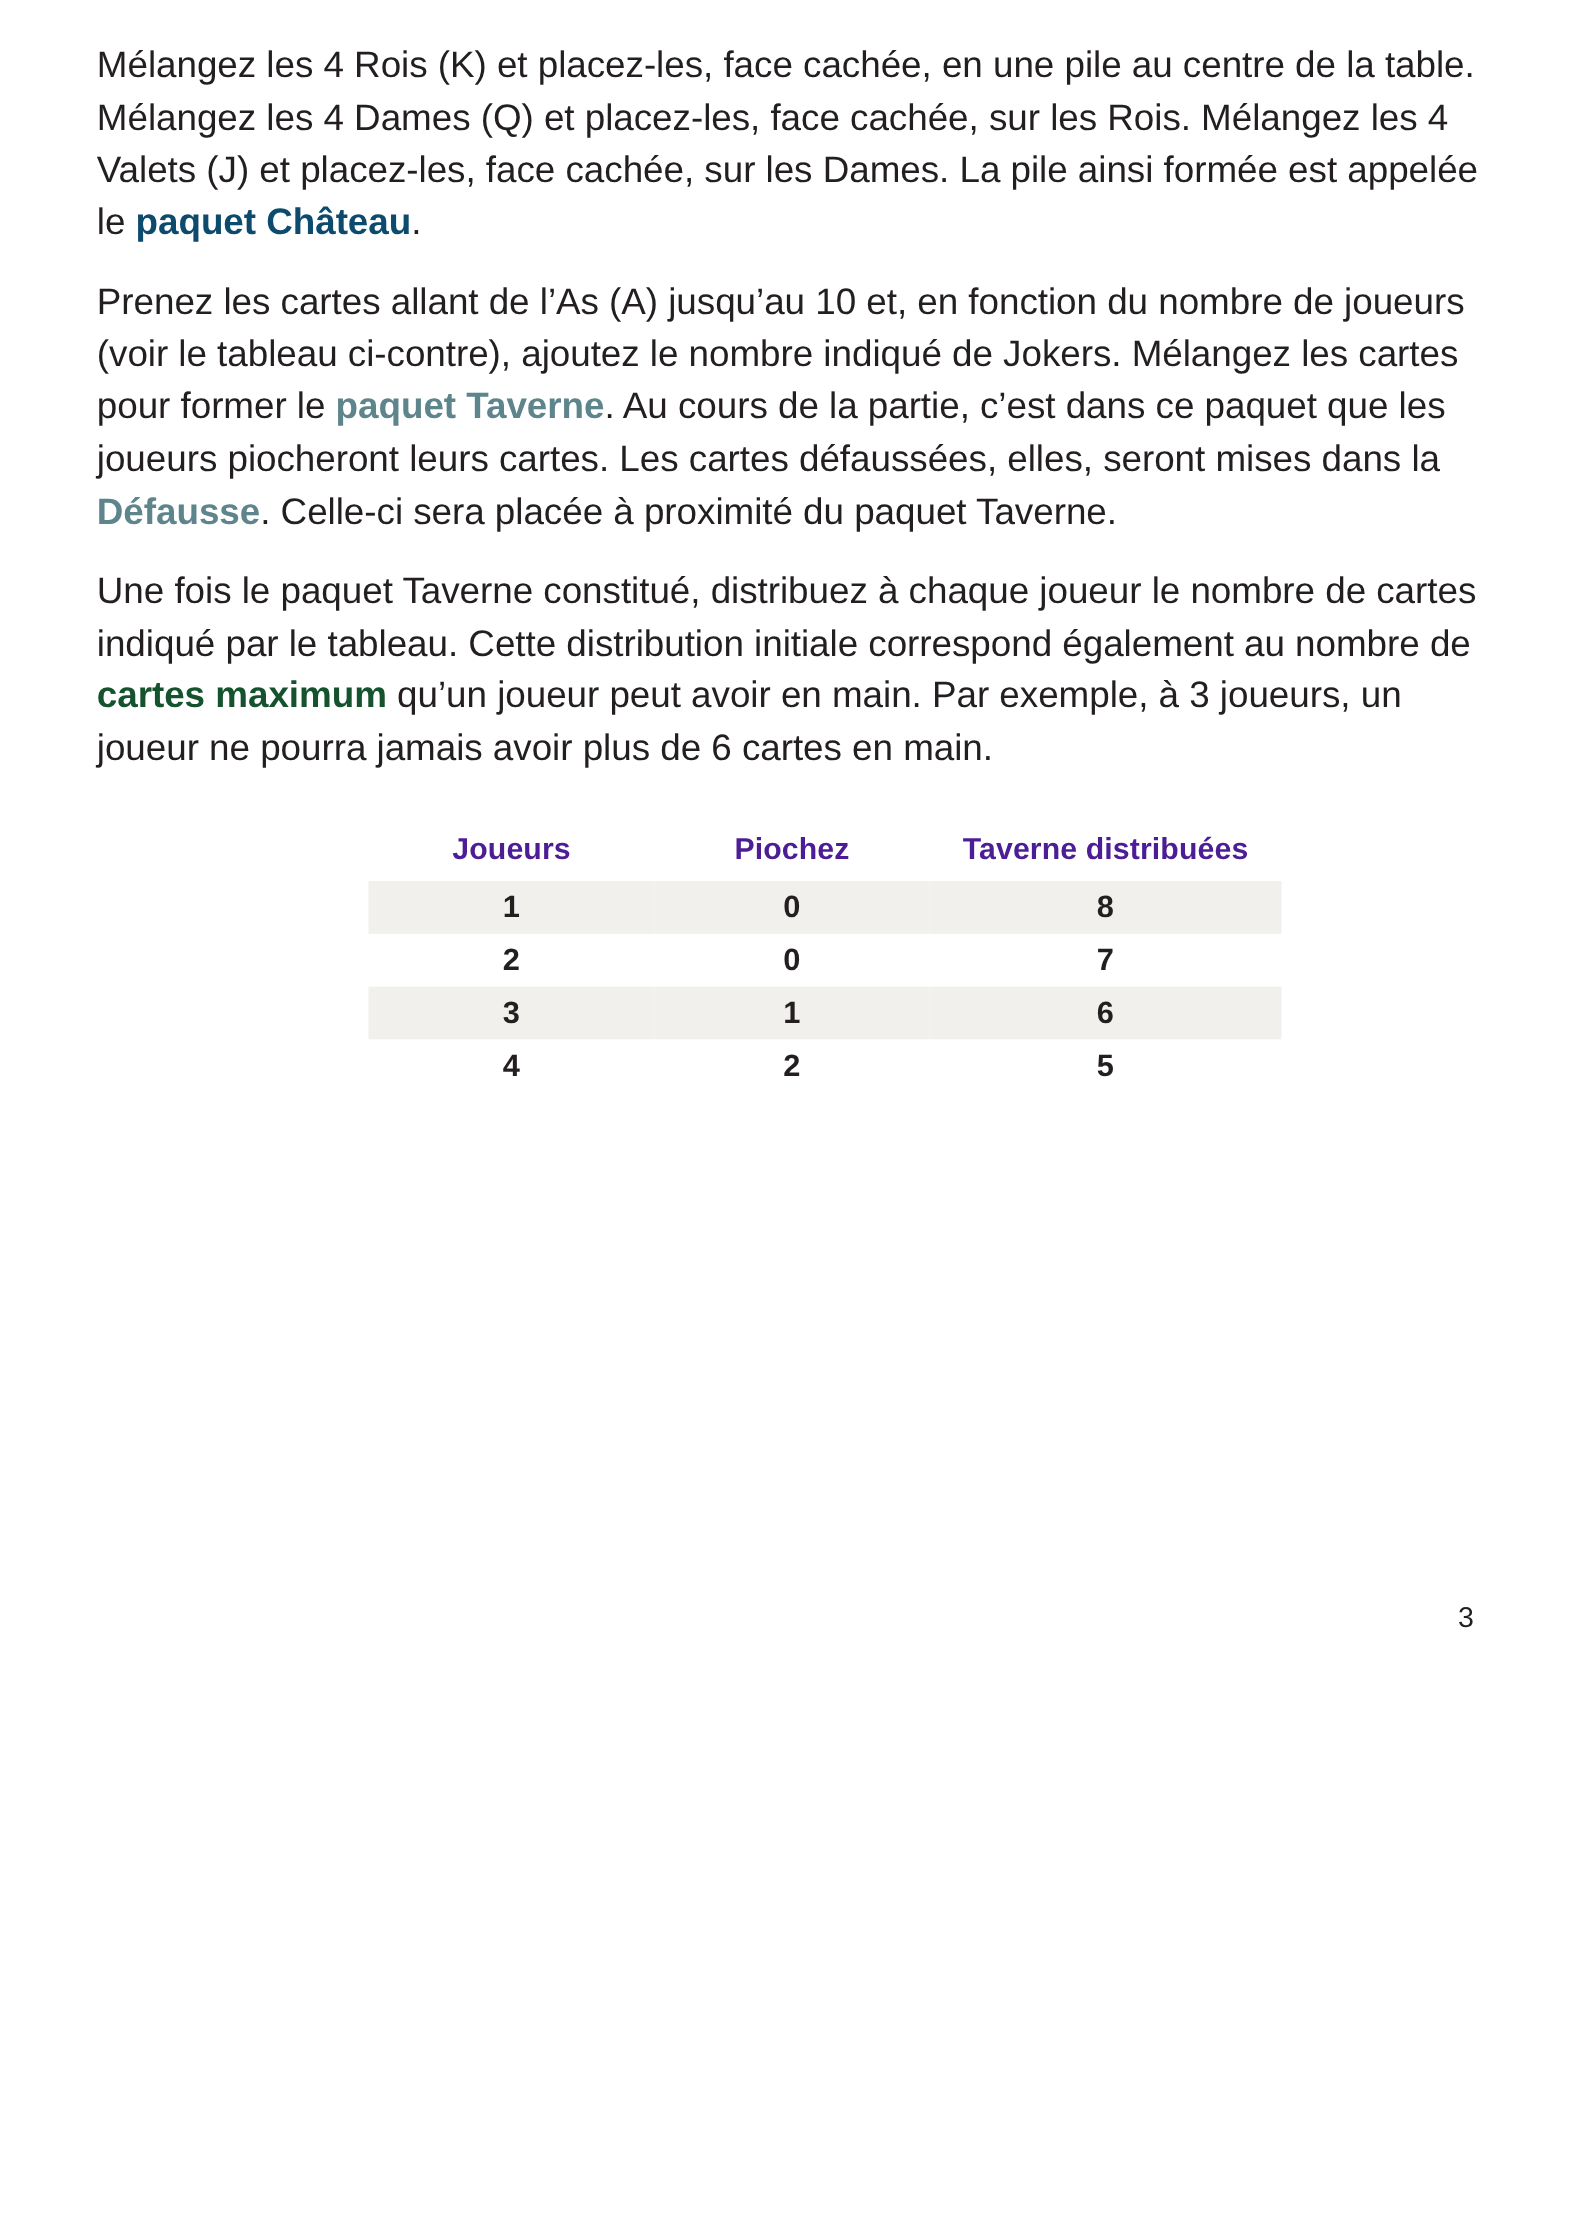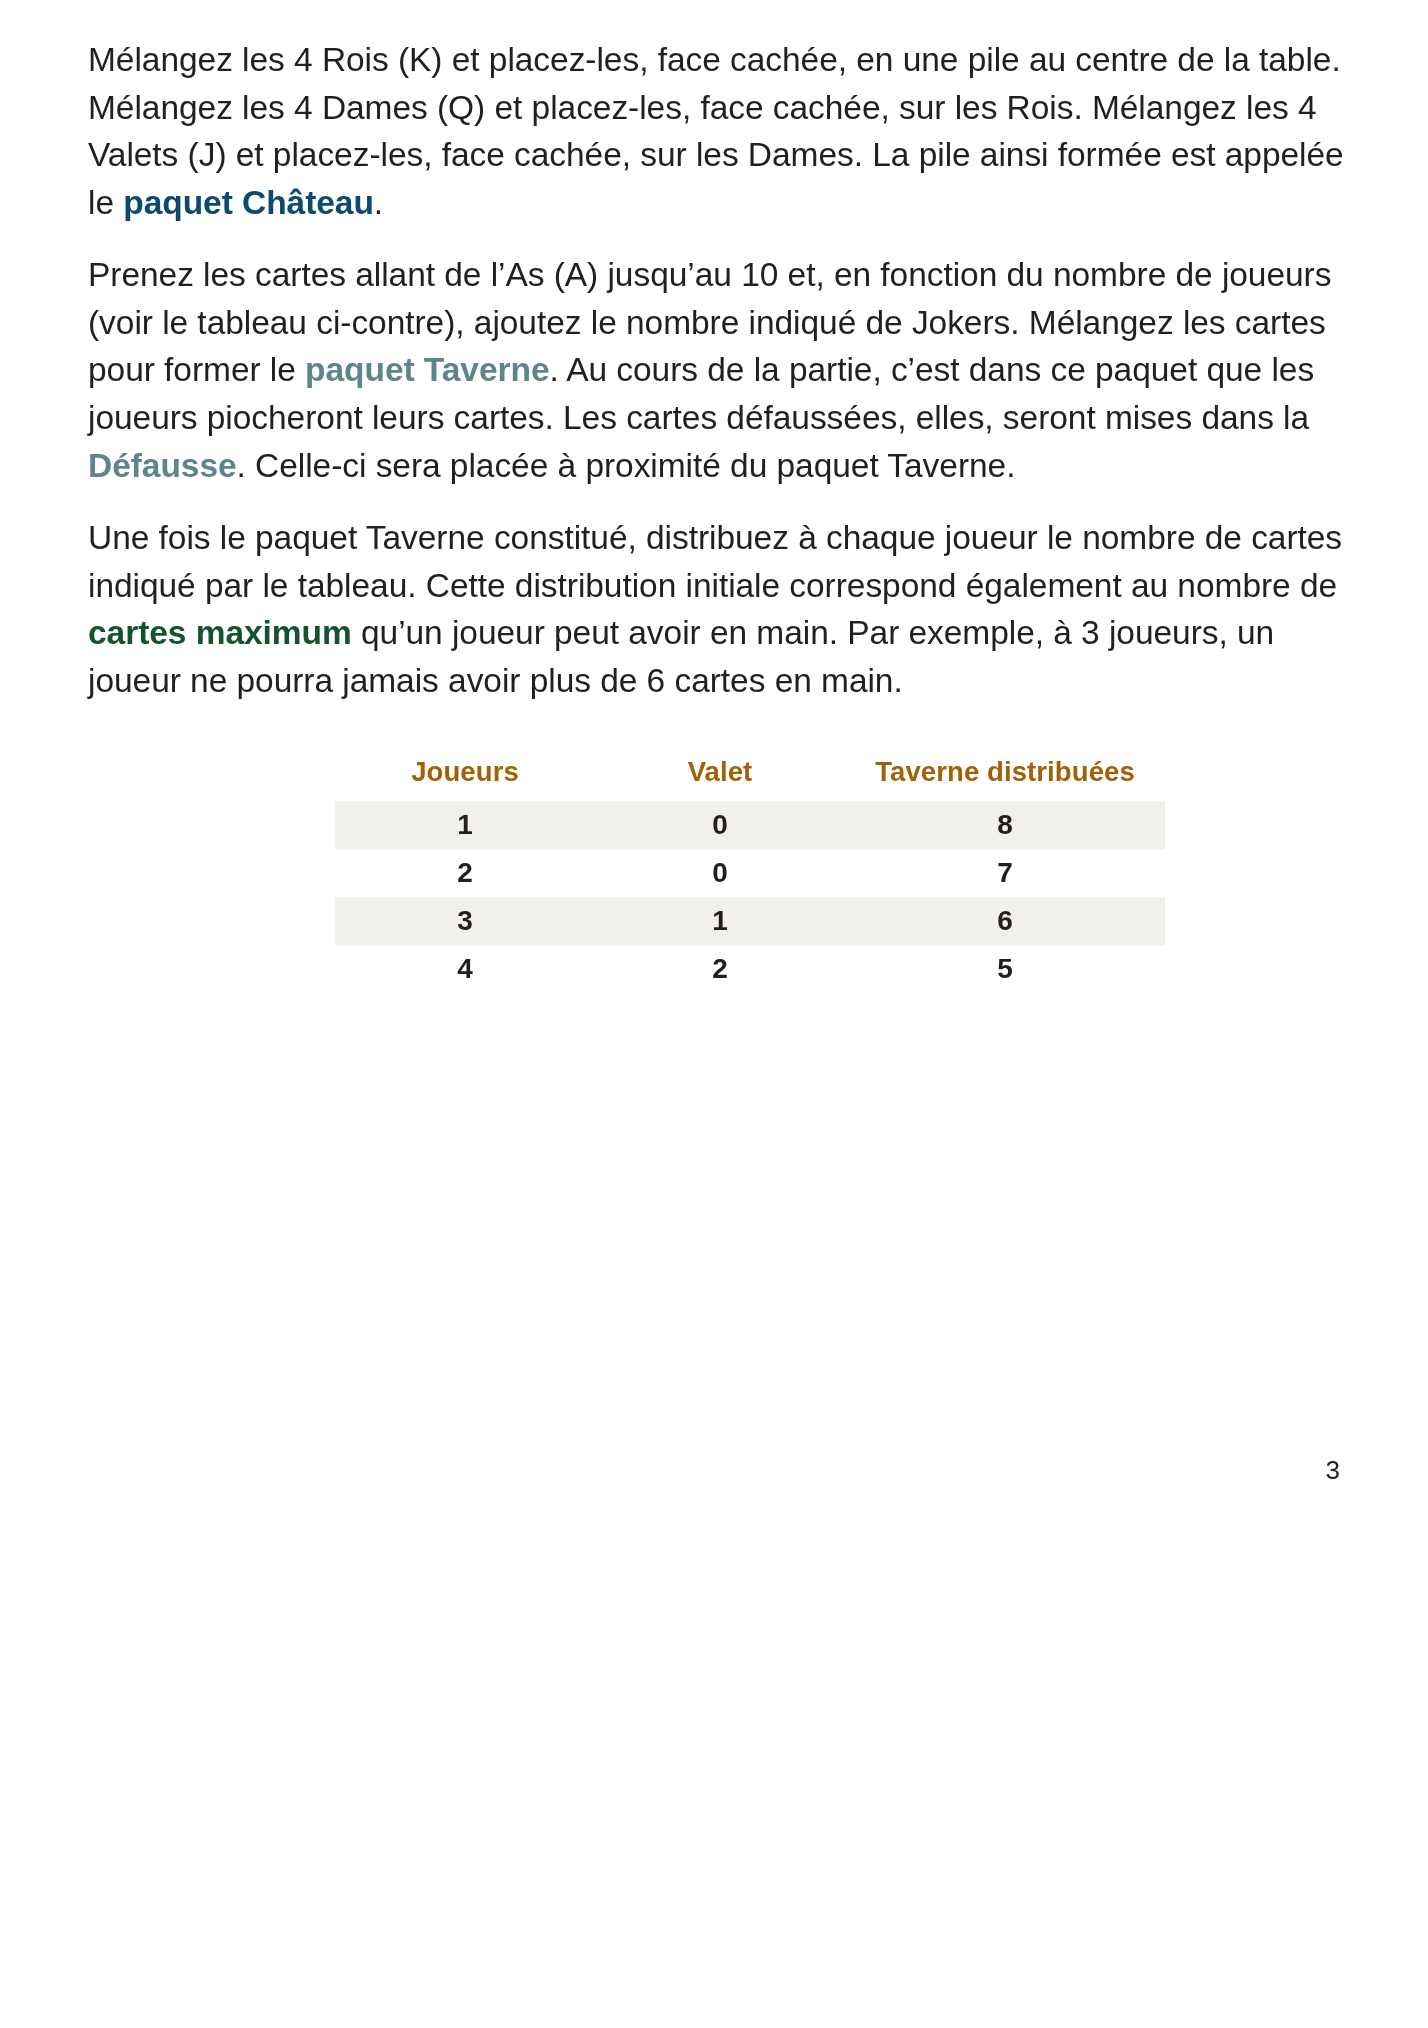--- a/index.html
+++ b/index.html
@@ -79,21 +79,21 @@
   }
   table.data-table {
     border-collapse: collapse;
     width: 830px;
     margin-left: 68px;
     table-layout: fixed;
   }
   table.data-table th {
     font-size: 27.5px;
     font-weight: bold;
-    color: #a16207;
+    color: #4c1d95;
     padding: 0 0 13px 0;
     text-align: center;
     letter-spacing: 0.1px;
   }
   table.data-table td {
     font-size: 28px;
     font-weight: bold;
     color: #231f20;
     text-align: center;
     height: 48px;
@@ -142,21 +142,21 @@
     <div class="table-wrap">
       <table class="data-table">
         <colgroup>
           <col class="c-joueurs">
           <col class="c-jokers">
           <col class="c-cartes">
         </colgroup>
         <thead>
           <tr>
             <th>Joueurs</th>
-            <th>Valet</th>
+            <th>Piochez</th>
             <th>Taverne distribuées</th>
           </tr>
         </thead>
         <tbody>
           <tr class="odd" style="background: rgb(241, 240, 236);">
             <td>1</td>
             <td>0</td>
             <td>8</td>
           </tr>
           <tr class="even">

